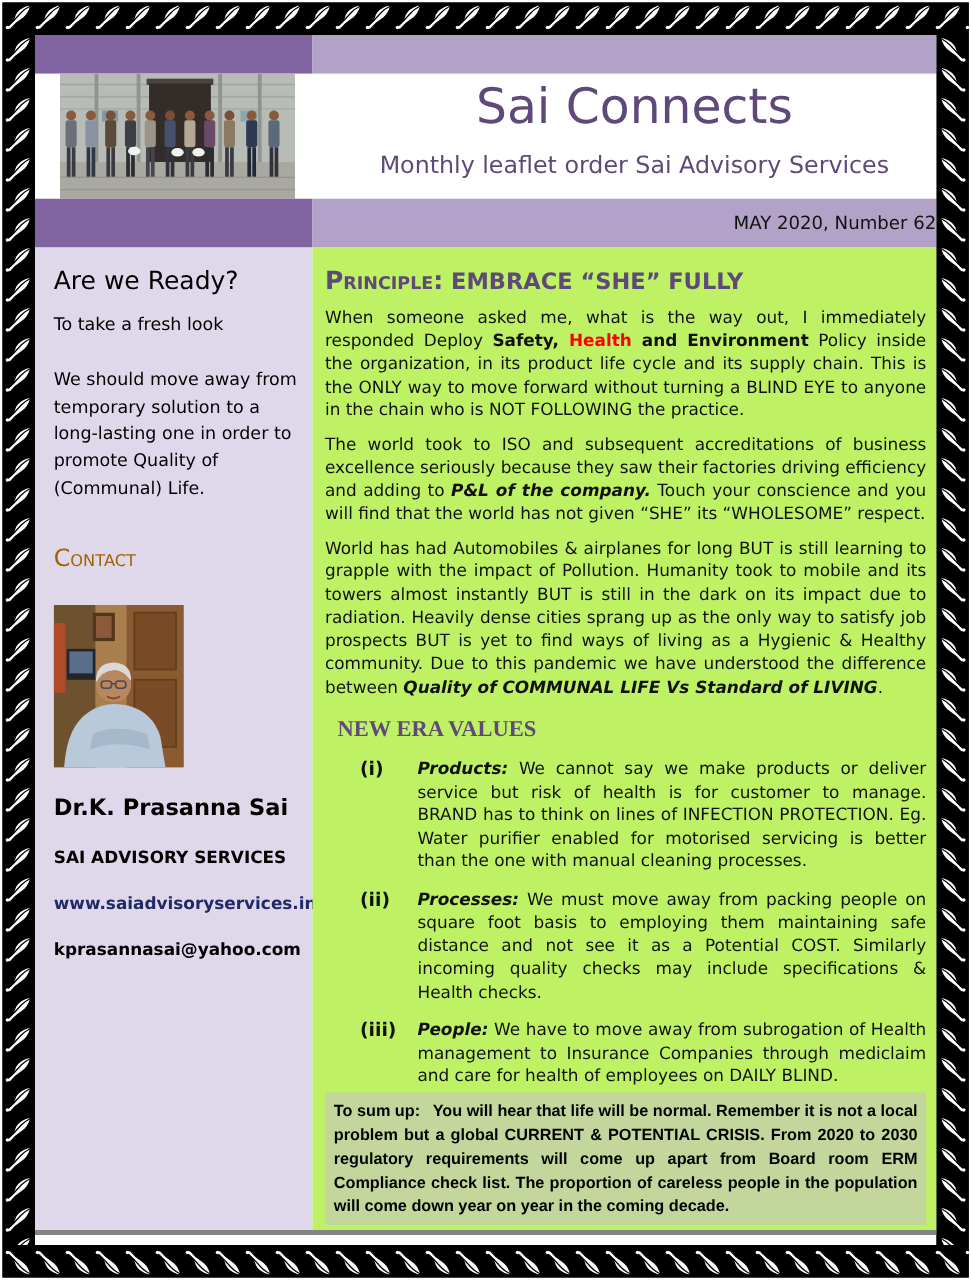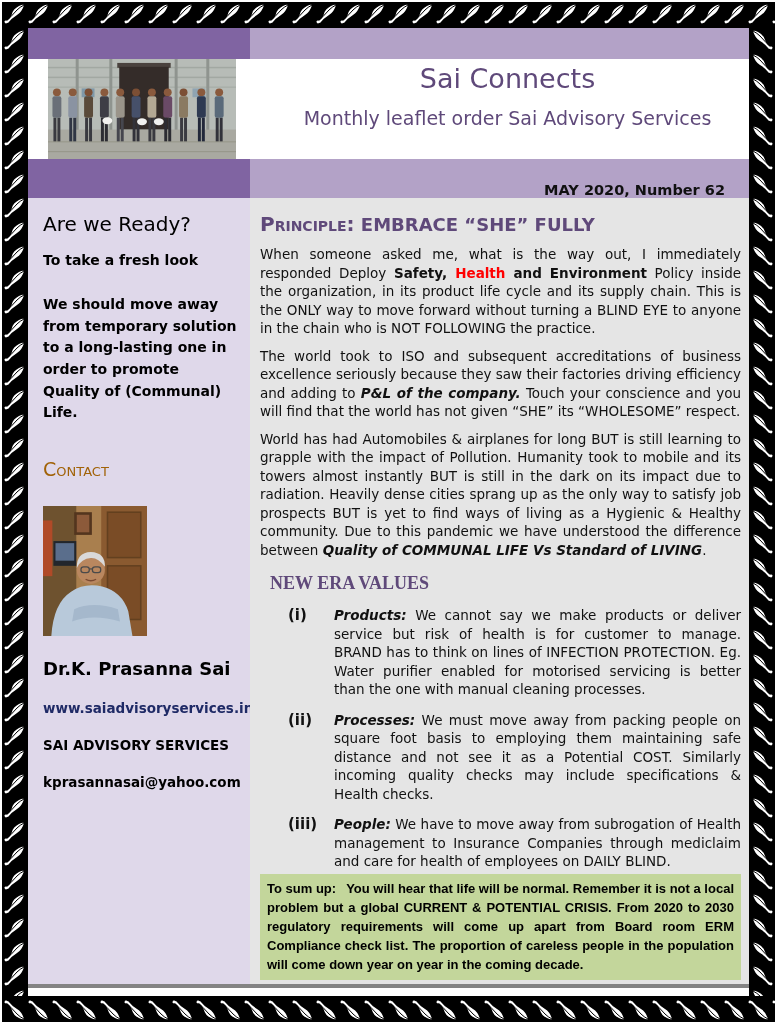--- a/index.html
+++ b/index.html
@@ -16,45 +16,45 @@
   .strip svg { flex-shrink:0; }
 
   .inner { position:absolute; left:28px; top:28px; width:721px; height:968px; background:#fff;
            display:flex; flex-direction:column; }
 
   
   .hdr-top { height:31px; display:flex; }
   .hdr-bot { height:39px; display:flex; }
   .cell-dark { width:222px; background:#8064a2; }
   .cell-light { flex:1; background:#b3a2c7; }
-  .hdr-bot .cell-light { display:flex; align-items:flex-end; justify-content:flex-end;
-                         padding-right:24px; font-weight:bold; font-size:14.5px; color:#111; }
+  .hdr-bot .cell-light { display:flex; align-items:center; justify-content:flex-end;
+                         font-weight:normal; font-size:14.5px; color:#111; }
   .hdr-mid { height:100px; display:flex; align-items:flex-start; background:#fff; }
   .masthead-photo { width:188px; height:100px; margin-left:20px; }
   .masthead-photo svg { display:block; width:100%; height:100%; }
   .titles { flex:1; text-align:center; padding-left:30px; }
-  .title { font-size:27px; color:#5f497a; margin-top:4px; }
+  .title { font-size:39px; color:#5f497a; margin-top:4px; }
   .subtitle { font-size:19px; color:#5f497a; margin-top:13px; }
 
   
   .content { flex:1; display:flex; min-height:0; }
   .sidebar { width:222px; background:#dfd8ea; padding:14px 8px 0 15px; }
   .sb-q { font-size:20px; font-weight:400; color:#000; }
   .sb-q2 { margin-top:66px; }
-  .sb-sub { font-weight:bold; font-size:14px; margin-top:16px; color:#000; }
+  .sb-sub { font-weight:normal; font-size:14px; margin-top:16px; color:#000; }
   .sb-sub2 { margin-top:26px; line-height:1.55; width:196px; }
   .sb-contact { margin-top:34px; font-variant:small-caps; font-size:19px; color:#a16207; }
   .sb-photo { margin-top:26px; width:104px; height:130px; }
   .sb-photo svg { display:block; width:100%; height:100%; }
   .sb-name { margin-top:22px; font-weight:bold; font-size:18px; white-space:nowrap; }
   .sb-line { margin-top:21px; font-weight:bold; font-size:13.5px; white-space:nowrap; }
   .sb-web  { color:#1f2a66; }
   .sb-phone { font-size:15px; }
 
-  .main { flex:1; background:#e5e5e5; padding:14px 8px 4px 10px; display:flex; flex-direction:column; min-height:0; }
+  .main { flex:1; background:#bef264; padding:14px 8px 4px 10px; display:flex; flex-direction:column; min-height:0; }
   .m-heading { color:#5f497a; font-weight:bold; font-size:18px; }
   .m-heading .lead { font-variant:small-caps; font-size:20px; }
   .main p.body { font-size:13.5px; line-height:18.5px; text-align:justify; color:#111; margin-top:9px; }
   .m-newera { color:#5f497a; font-weight:bold; font-size:18px; margin:14px 0 0 10px;font-family:Liberation Serif, serif; }
   .list-item { display:flex; margin-top:12px; }
   .li-label { font-weight:bold; font-size:15px; width:46px; margin-left:28px; flex-shrink:0; color:#111; }
   .li-text { flex:1; font-size:13.5px; line-height:18.5px; text-align:justify; color:#111; }
   .li-term { font-weight:bold; font-style:italic; }
   .sumup { margin-top:auto; background:#c3d69b; padding:5px 7px 6px 7px;
            font-family:"Liberation Sans", sans-serif; font-weight:bold; font-size:13px;
@@ -950,22 +950,22 @@
             <path d="M30 100 Q48 92 72 100 L74 112 Q48 104 28 112 Z" fill="#a5b8cc"></path>
             <circle cx="46" cy="62" r="13.5" fill="#b9875f"></circle>
             <path d="M32.5 60 Q32 45 46 44.5 Q60 45 59.5 59 Q53 50 46 50.5 Q37 51 32.5 60 Z" fill="#d9d9d9"></path>
             <rect x="36.5" y="59" width="8" height="5.5" rx="2.5" fill="none" stroke="#4a4a4a" stroke-width="1.2"></rect>
             <rect x="47.5" y="59" width="8" height="5.5" rx="2.5" fill="none" stroke="#4a4a4a" stroke-width="1.2"></rect>
             <path d="M44.5 61 L47.5 61" stroke="#4a4a4a" stroke-width="1.2"></path>
             <path d="M41 71 Q46 74 51 71" stroke="#7a4a32" stroke-width="1.4" fill="none"></path>
           </svg>
         </div>
         <div class="sb-name">Dr.K. Prasanna Sai</div>
+        <div class="sb-line">SAI ADVISORY SERVICES</div>
         <div class="sb-line sb-web">www.saiadvisoryservices.in</div>
-        <div class="sb-line">SAI ADVISORY SERVICES</div>
         <div class="sb-line">kprasannasai@yahoo.com</div>
       </aside>
 
       <main class="main">
         <div class="m-heading">
           <span class="lead">Principle:</span><span> EMBRACE “SHE” FULLY</span>
         </div>
         <p class="body"><span>When someone asked me, what is the way out, I immediately responded Deploy </span><span style="font-weight: bold;">Safety, </span><span style="font-weight: bold; color: rgb(255, 0, 0);">Health</span><span style="font-weight: bold;"> and Environment</span><span> Policy inside the organization, in its product life cycle and its supply chain. This is the ONLY way to move forward without turning a BLIND EYE to anyone in the chain who is NOT FOLLOWING the practice.</span></p>
         <p class="body"><span>The world took to ISO and subsequent accreditations of business excellence seriously because they saw their factories driving efficiency and adding to </span><span style="font-weight: bold; font-style: italic;">P&amp;L of the company.</span><span> Touch your conscience and you will find that the world has not given “SHE” its “WHOLESOME” respect.</span></p>
         <p class="body"><span>World has had Automobiles &amp; airplanes for long BUT is still learning to grapple with the impact of Pollution. Humanity took to mobile and its towers almost instantly BUT is still in the dark on its impact due to radiation. Heavily dense cities sprang up as the only way to satisfy job prospects BUT is yet to find ways of living as a Hygienic &amp; Healthy community. Due to this pandemic we have understood the difference between </span><span style="font-weight: bold; font-style: italic;">Quality of COMMUNAL LIFE Vs Standard of LIVING</span><span>.</span></p>

